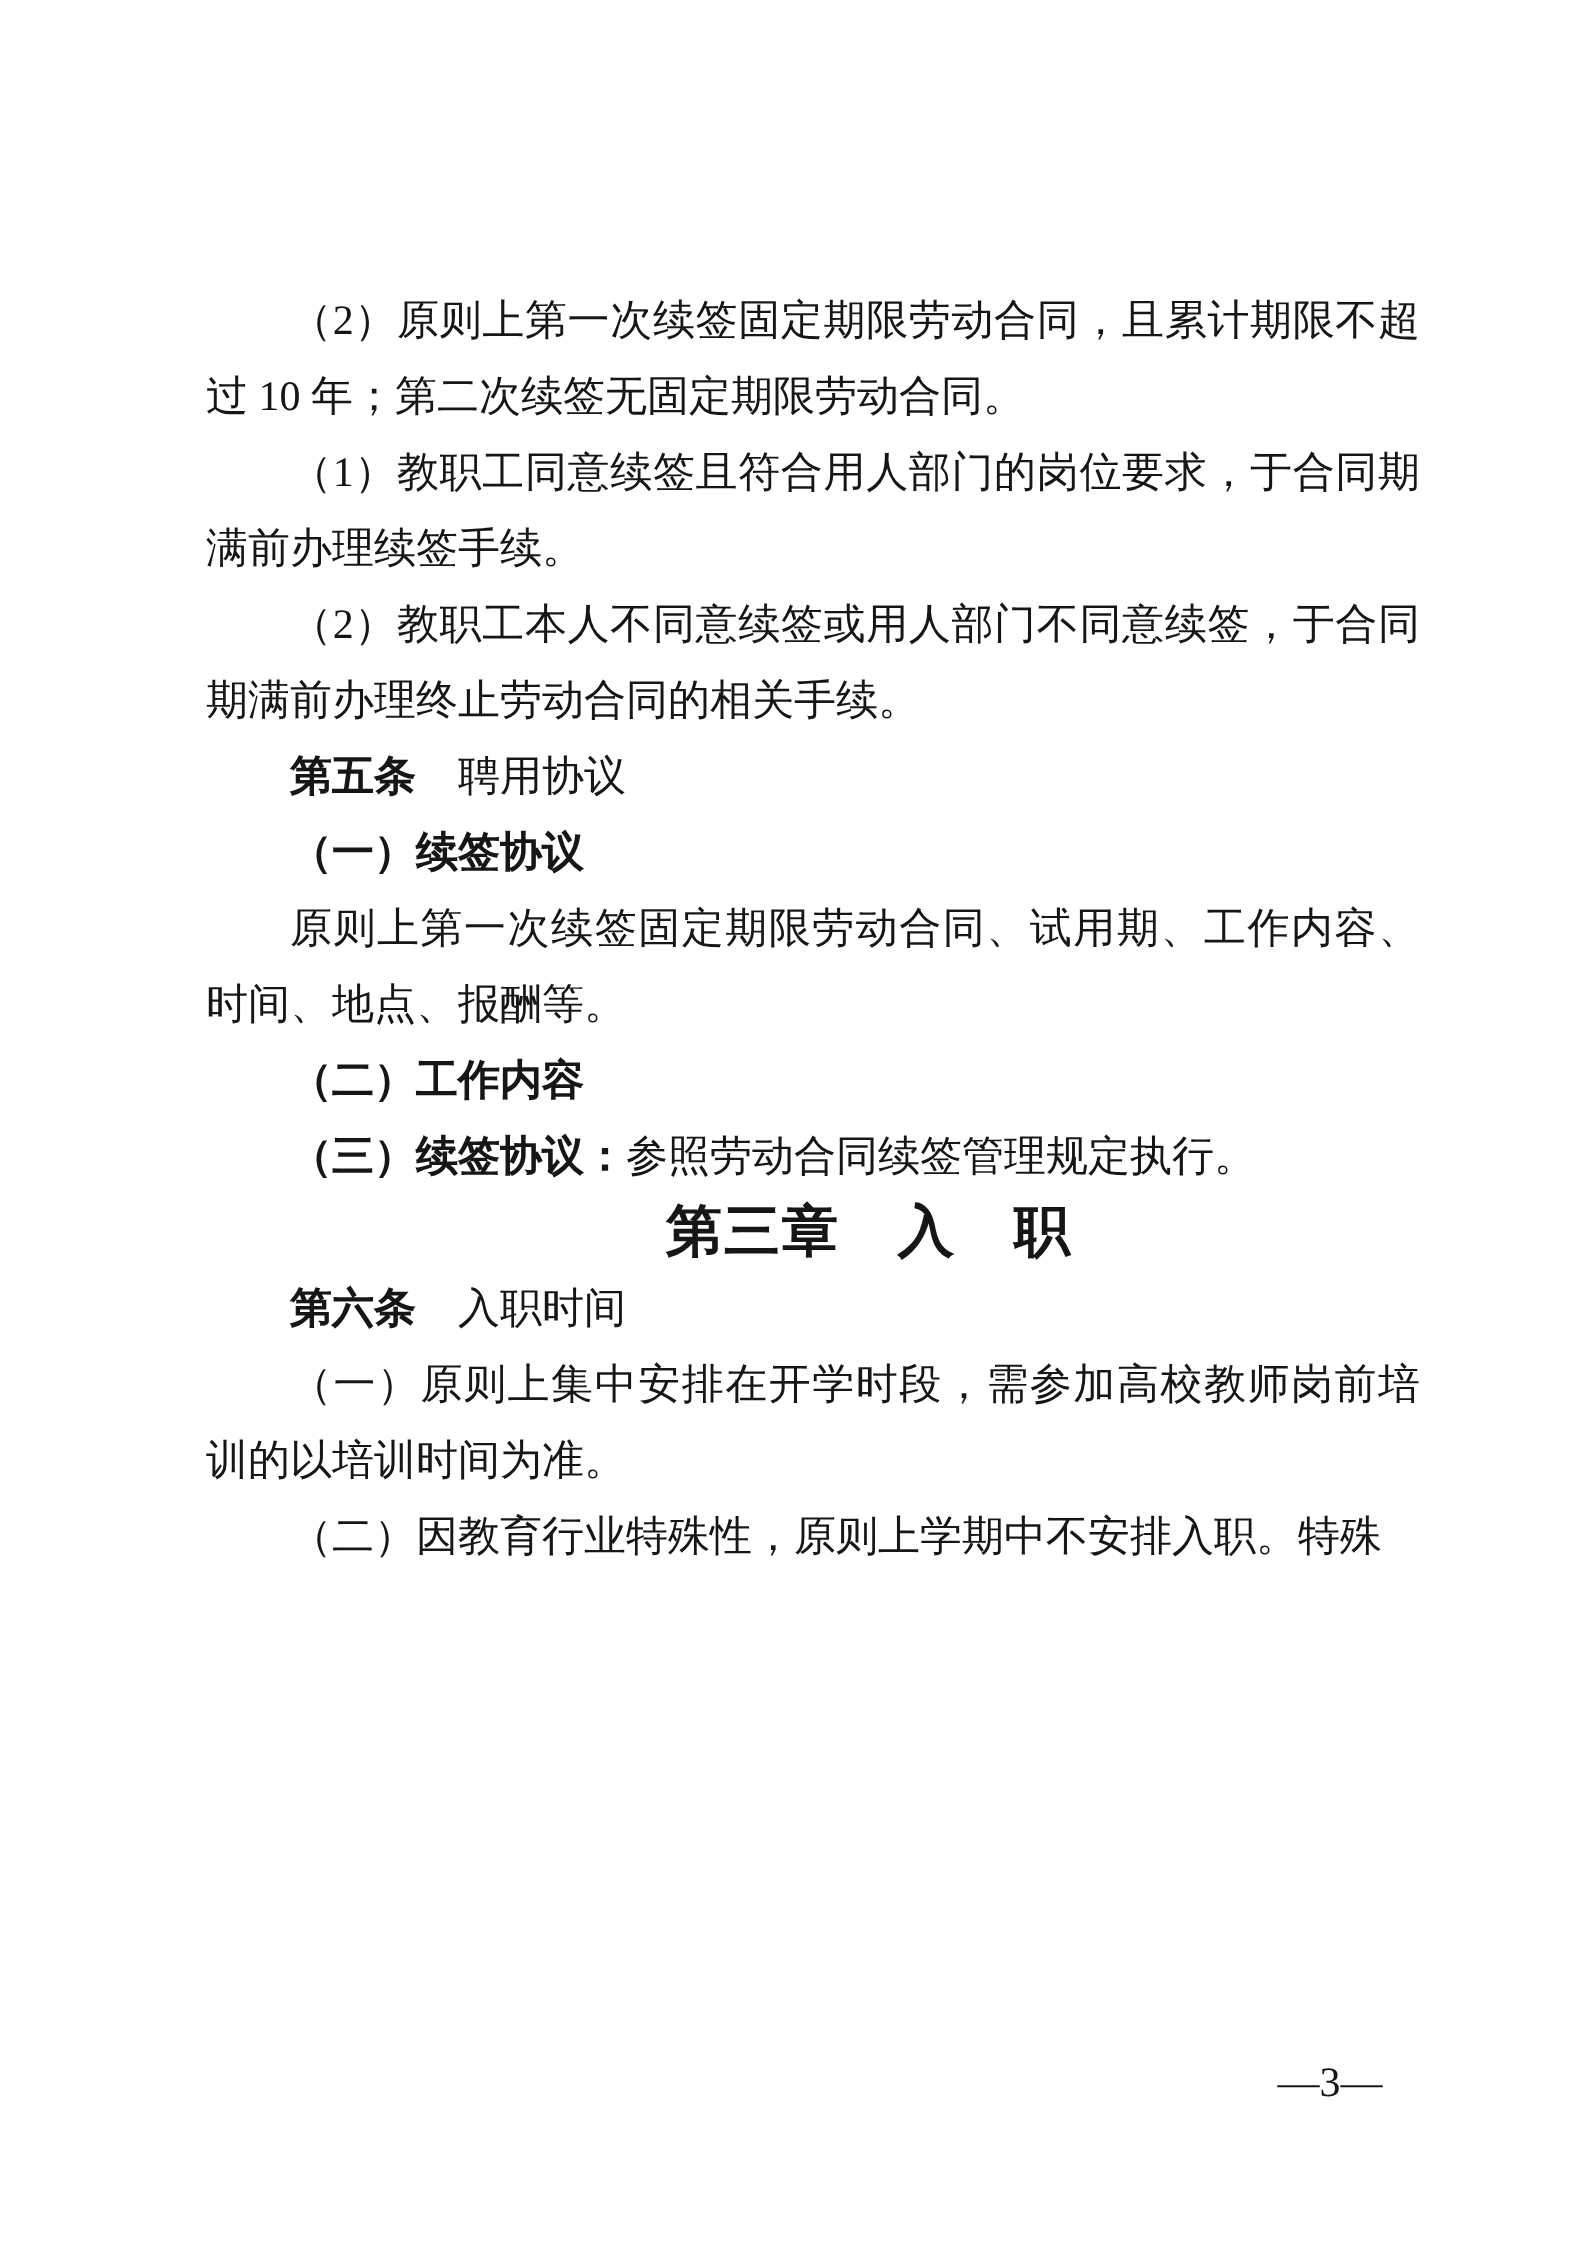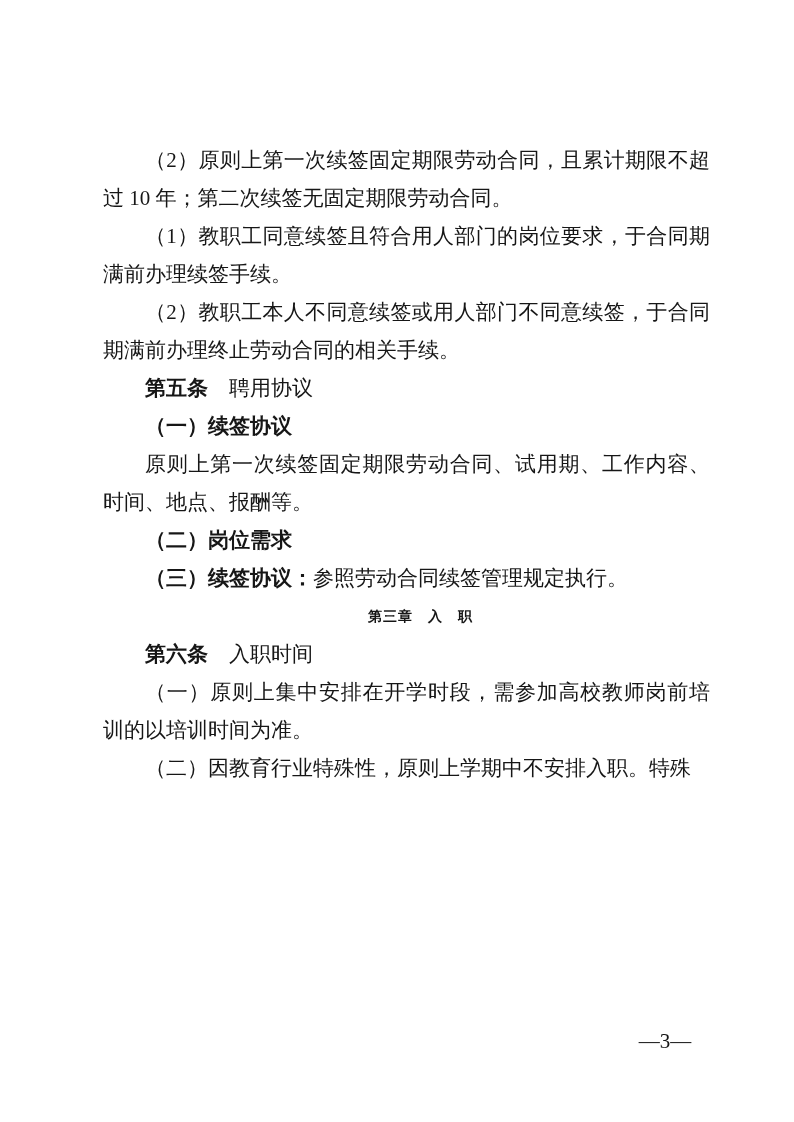--- a/index.html
+++ b/index.html
@@ -33,21 +33,21 @@
   }
   .b {
     font-weight: bold;
   }
   .chapter {
     margin: 8px 0 9px 0;
     text-align: center;
     text-indent: 0;
     font-family: "Liberation Sans", "DejaVu Sans", sans-serif;
     font-weight: bold;
-    font-size: 14px;
+    font-size: 28px;
     letter-spacing: 1px;
   }
   .page-number {
     position: absolute;
     top: 1026px;
     left: 613px;
     width: 104px;
     text-align: center;
     font-size: 21px;
     line-height: 30px;
@@ -68,21 +68,21 @@
     <p class="para">（2）教职工本人不同意续签或用人部门不同意续签，于合同期满前办理终止劳动合同的相关手续。</p>
 
     <p class="para">
       <span class="b">第五条</span><span>　聘用协议</span>
     </p>
 
     <p class="para b">（一）续签协议</p>
 
     <p class="para">原则上第一次续签固定期限劳动合同、试用期、工作内容、时间、地点、报酬等。</p>
 
-    <p class="para b">（二）岗位需求</p>
+    <p class="para b">（二）工作内容</p>
 
 
     <p class="para">
       <span class="b">（三）续签协议：</span><span>参照劳动合同续签管理规定执行。</span>
     </p>
 
     <p class="para chapter">第三章　入　职</p>
 
     <p class="para">
       <span class="b">第六条</span><span>　入职时间</span>

